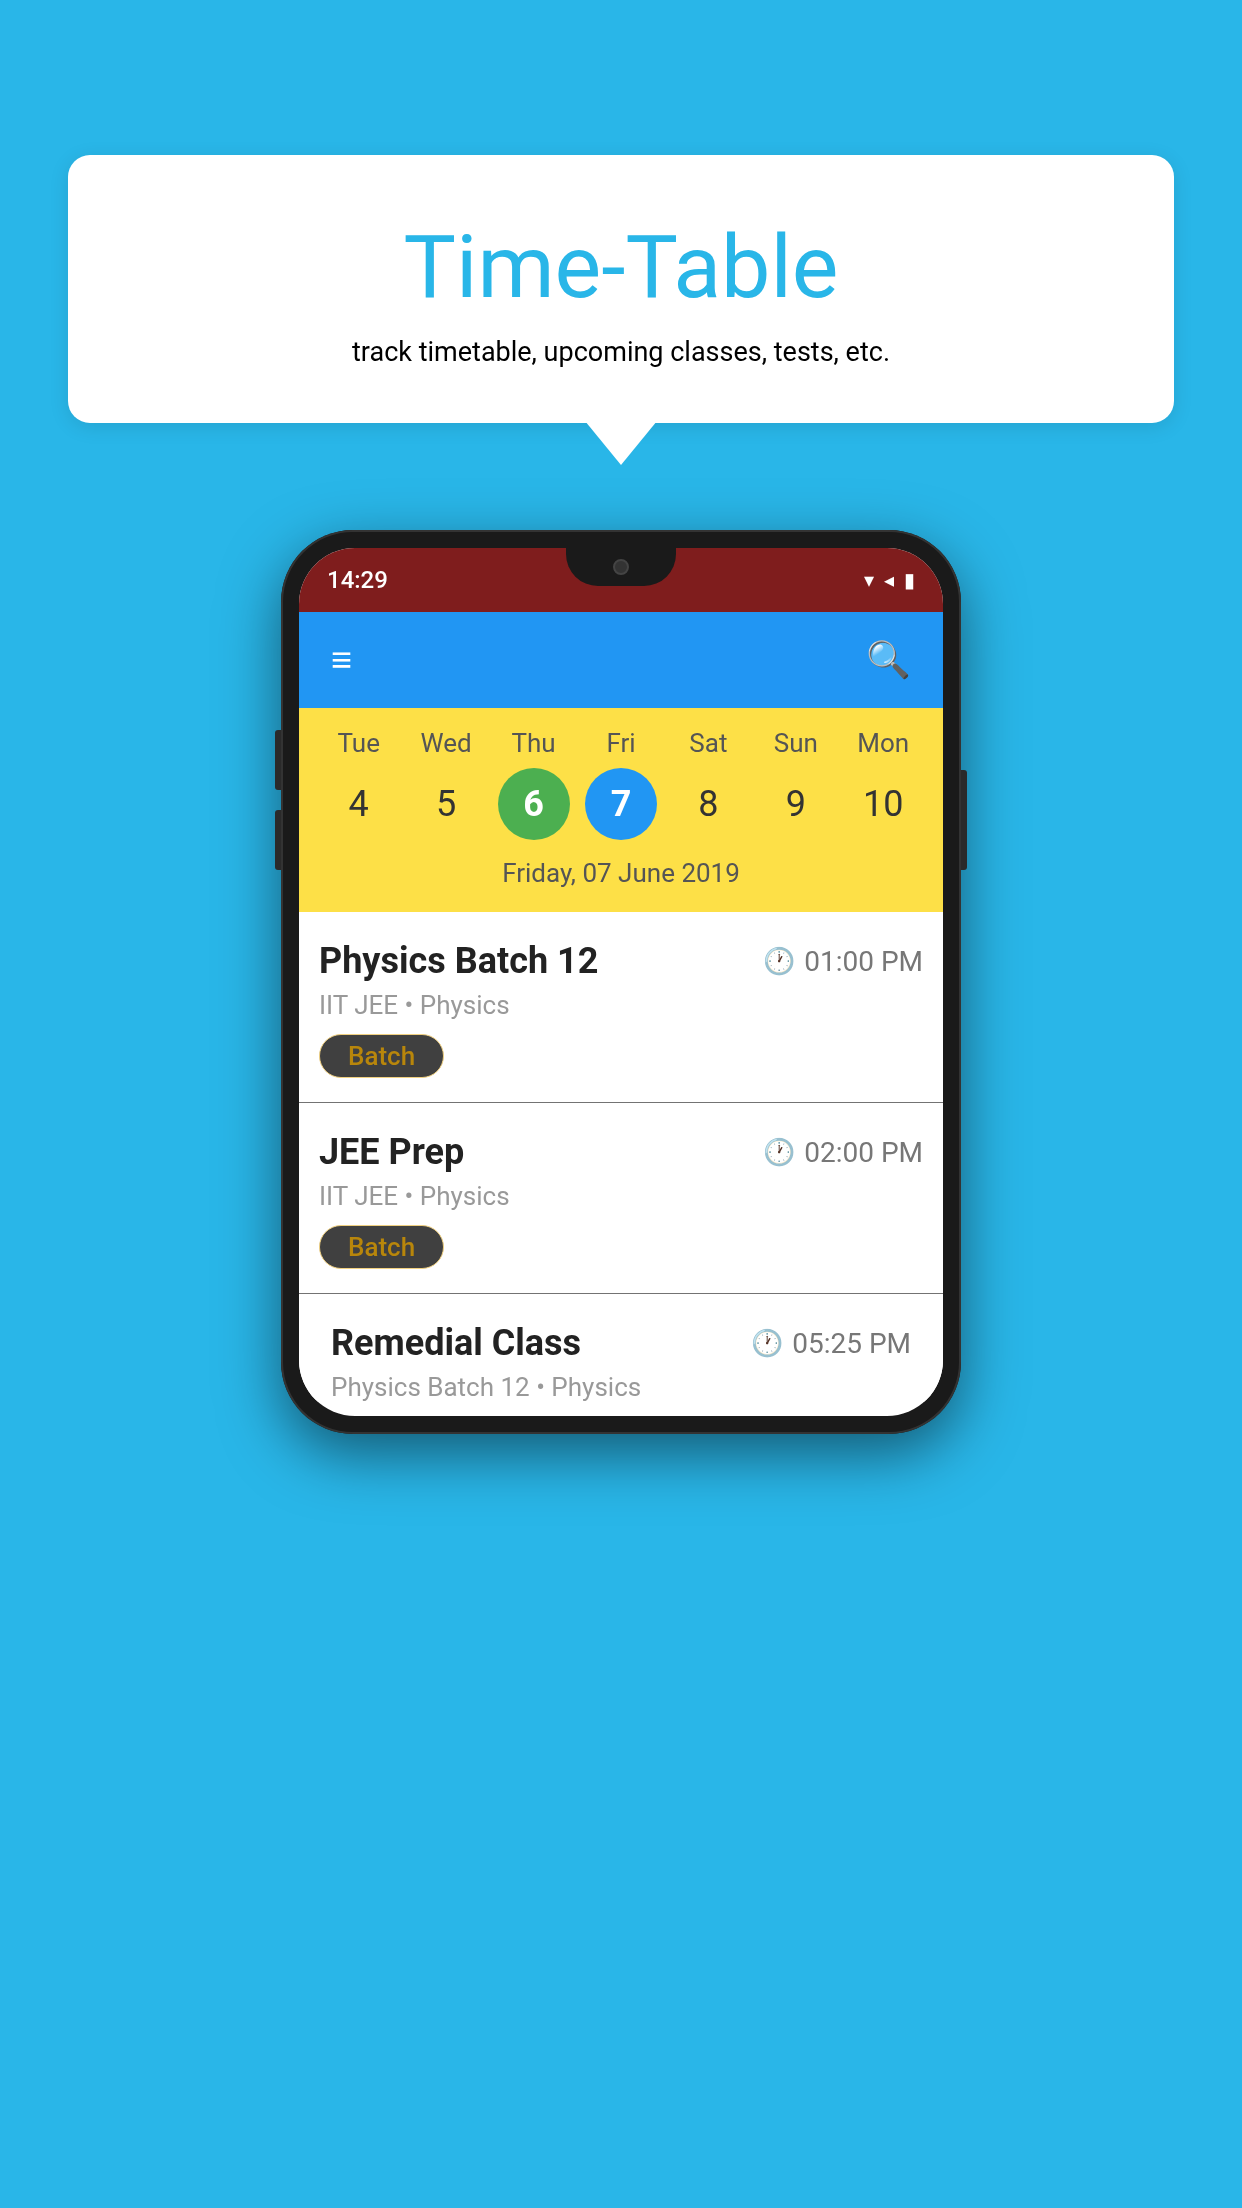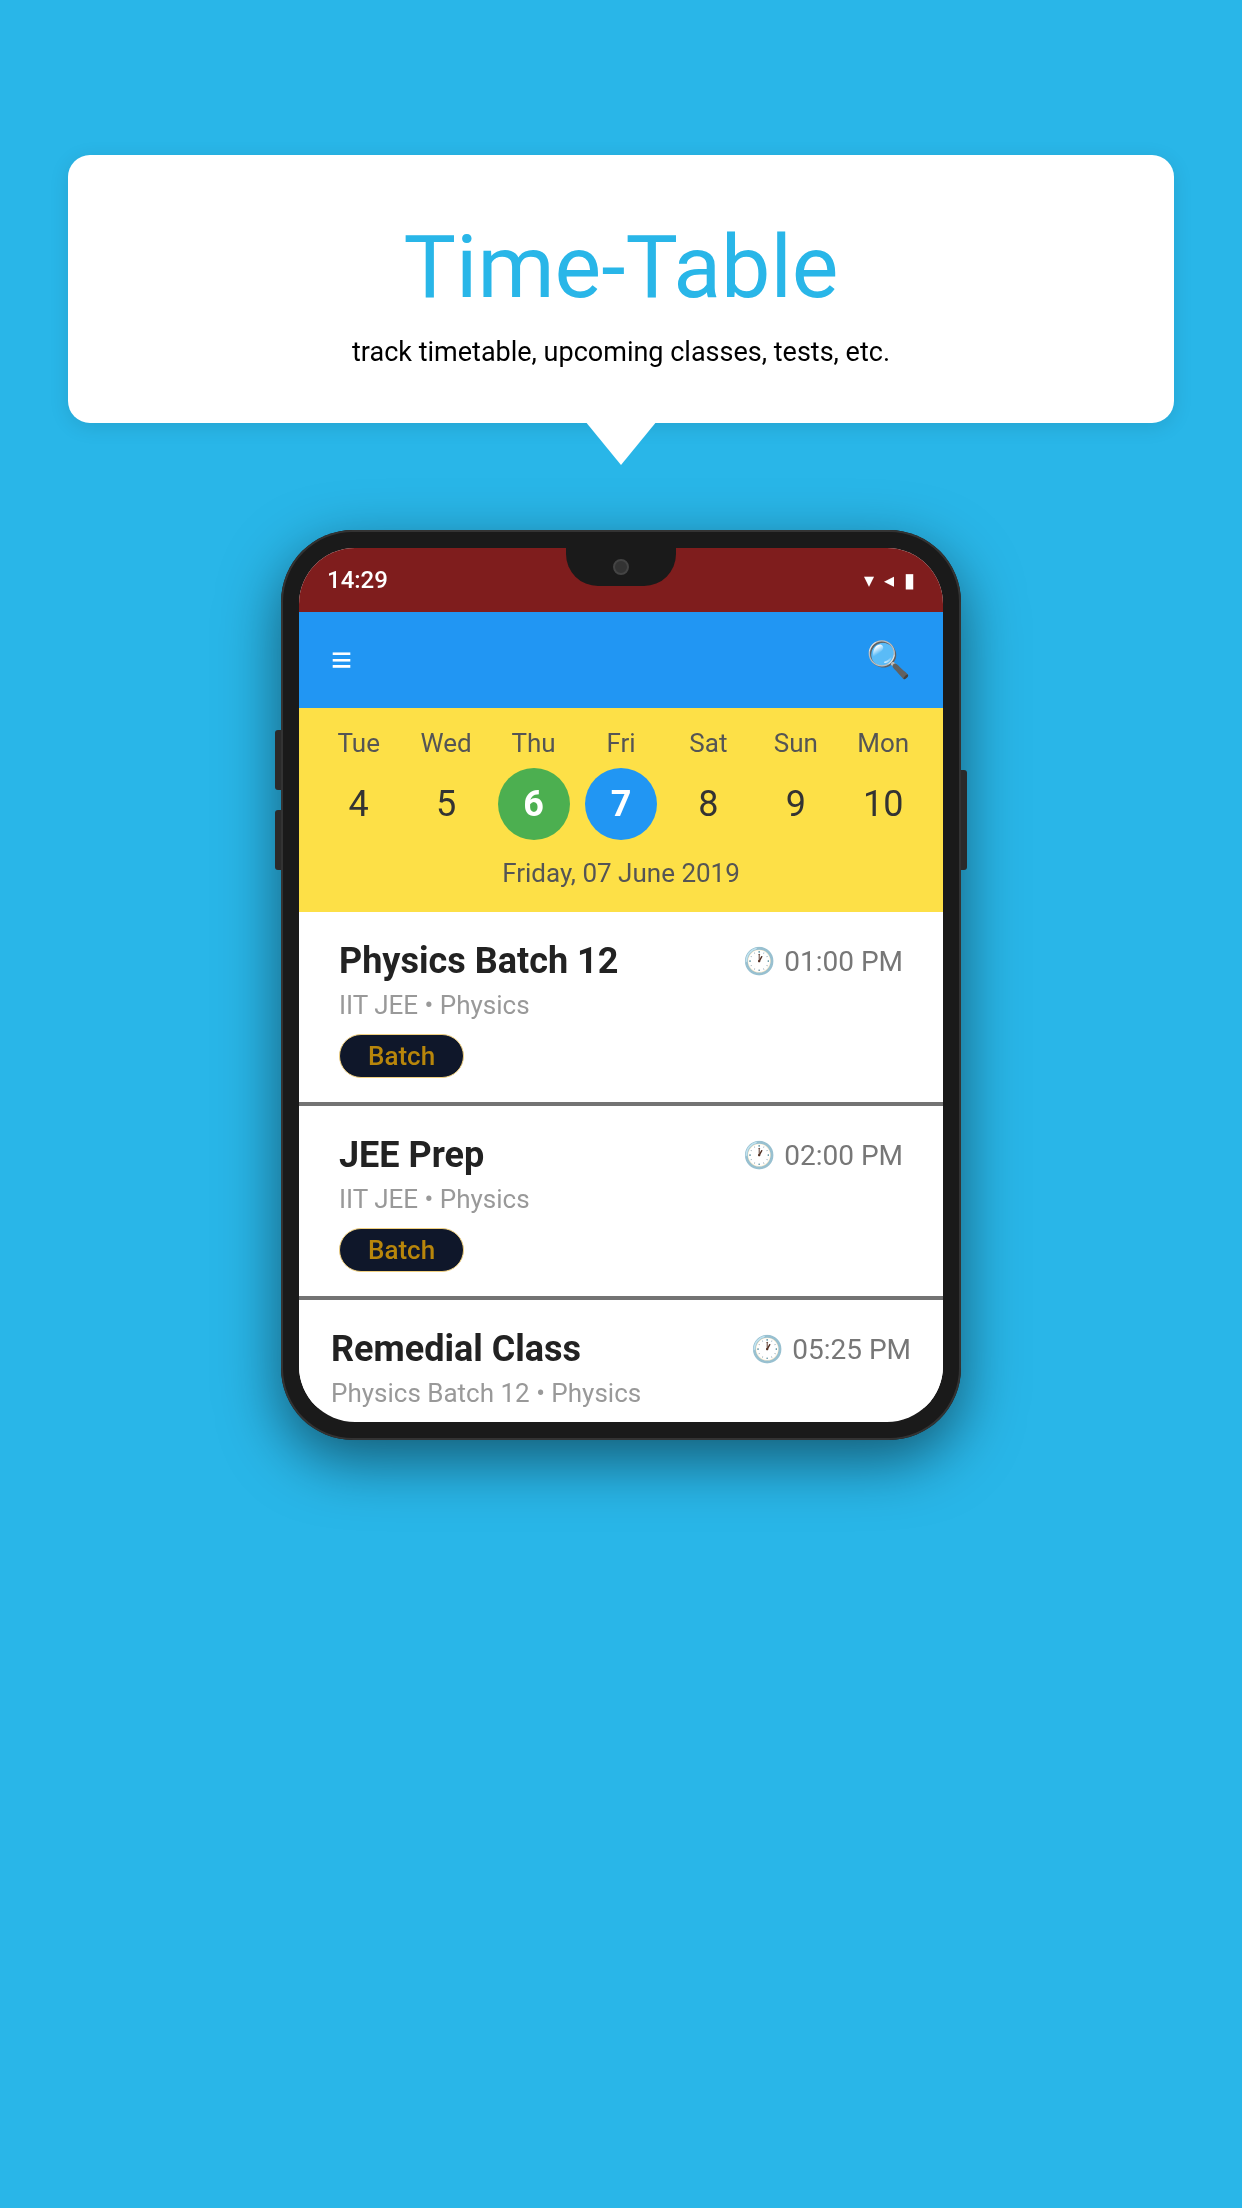--- a/index.html
+++ b/index.html
@@ -223,22 +223,22 @@
       color: #555;
       padding: 4px 0 16px;
     }
 
     
     .schedule-list {
       background: white;
     }
 
     .schedule-item {
-      border-bottom: 4px solid #737373;
-      padding: 28px 40px 24px;
+      border-bottom: 1px solid #737373;
+      padding: 28px 20px 24px;
     }
 
     .schedule-item-header {
       display: flex;
       justify-content: space-between;
       align-items: center;
       margin-bottom: 8px;
     }
 
     .schedule-title {
@@ -261,21 +261,21 @@
     }
 
     .schedule-subtitle {
       font-size: 26px;
       color: #999;
       margin-bottom: 14px;
     }
 
     .batch-tag {
       display: inline-block;
-      background: #0f172a;
+      background: #404040;
       color: #b8860b;
       border: 1.5px solid #f0d080;
       border-radius: 30px;
       padding: 6px 28px;
       font-size: 26px;
       font-weight: 500;
     }
 
     
     .phone-side-btn-left {

